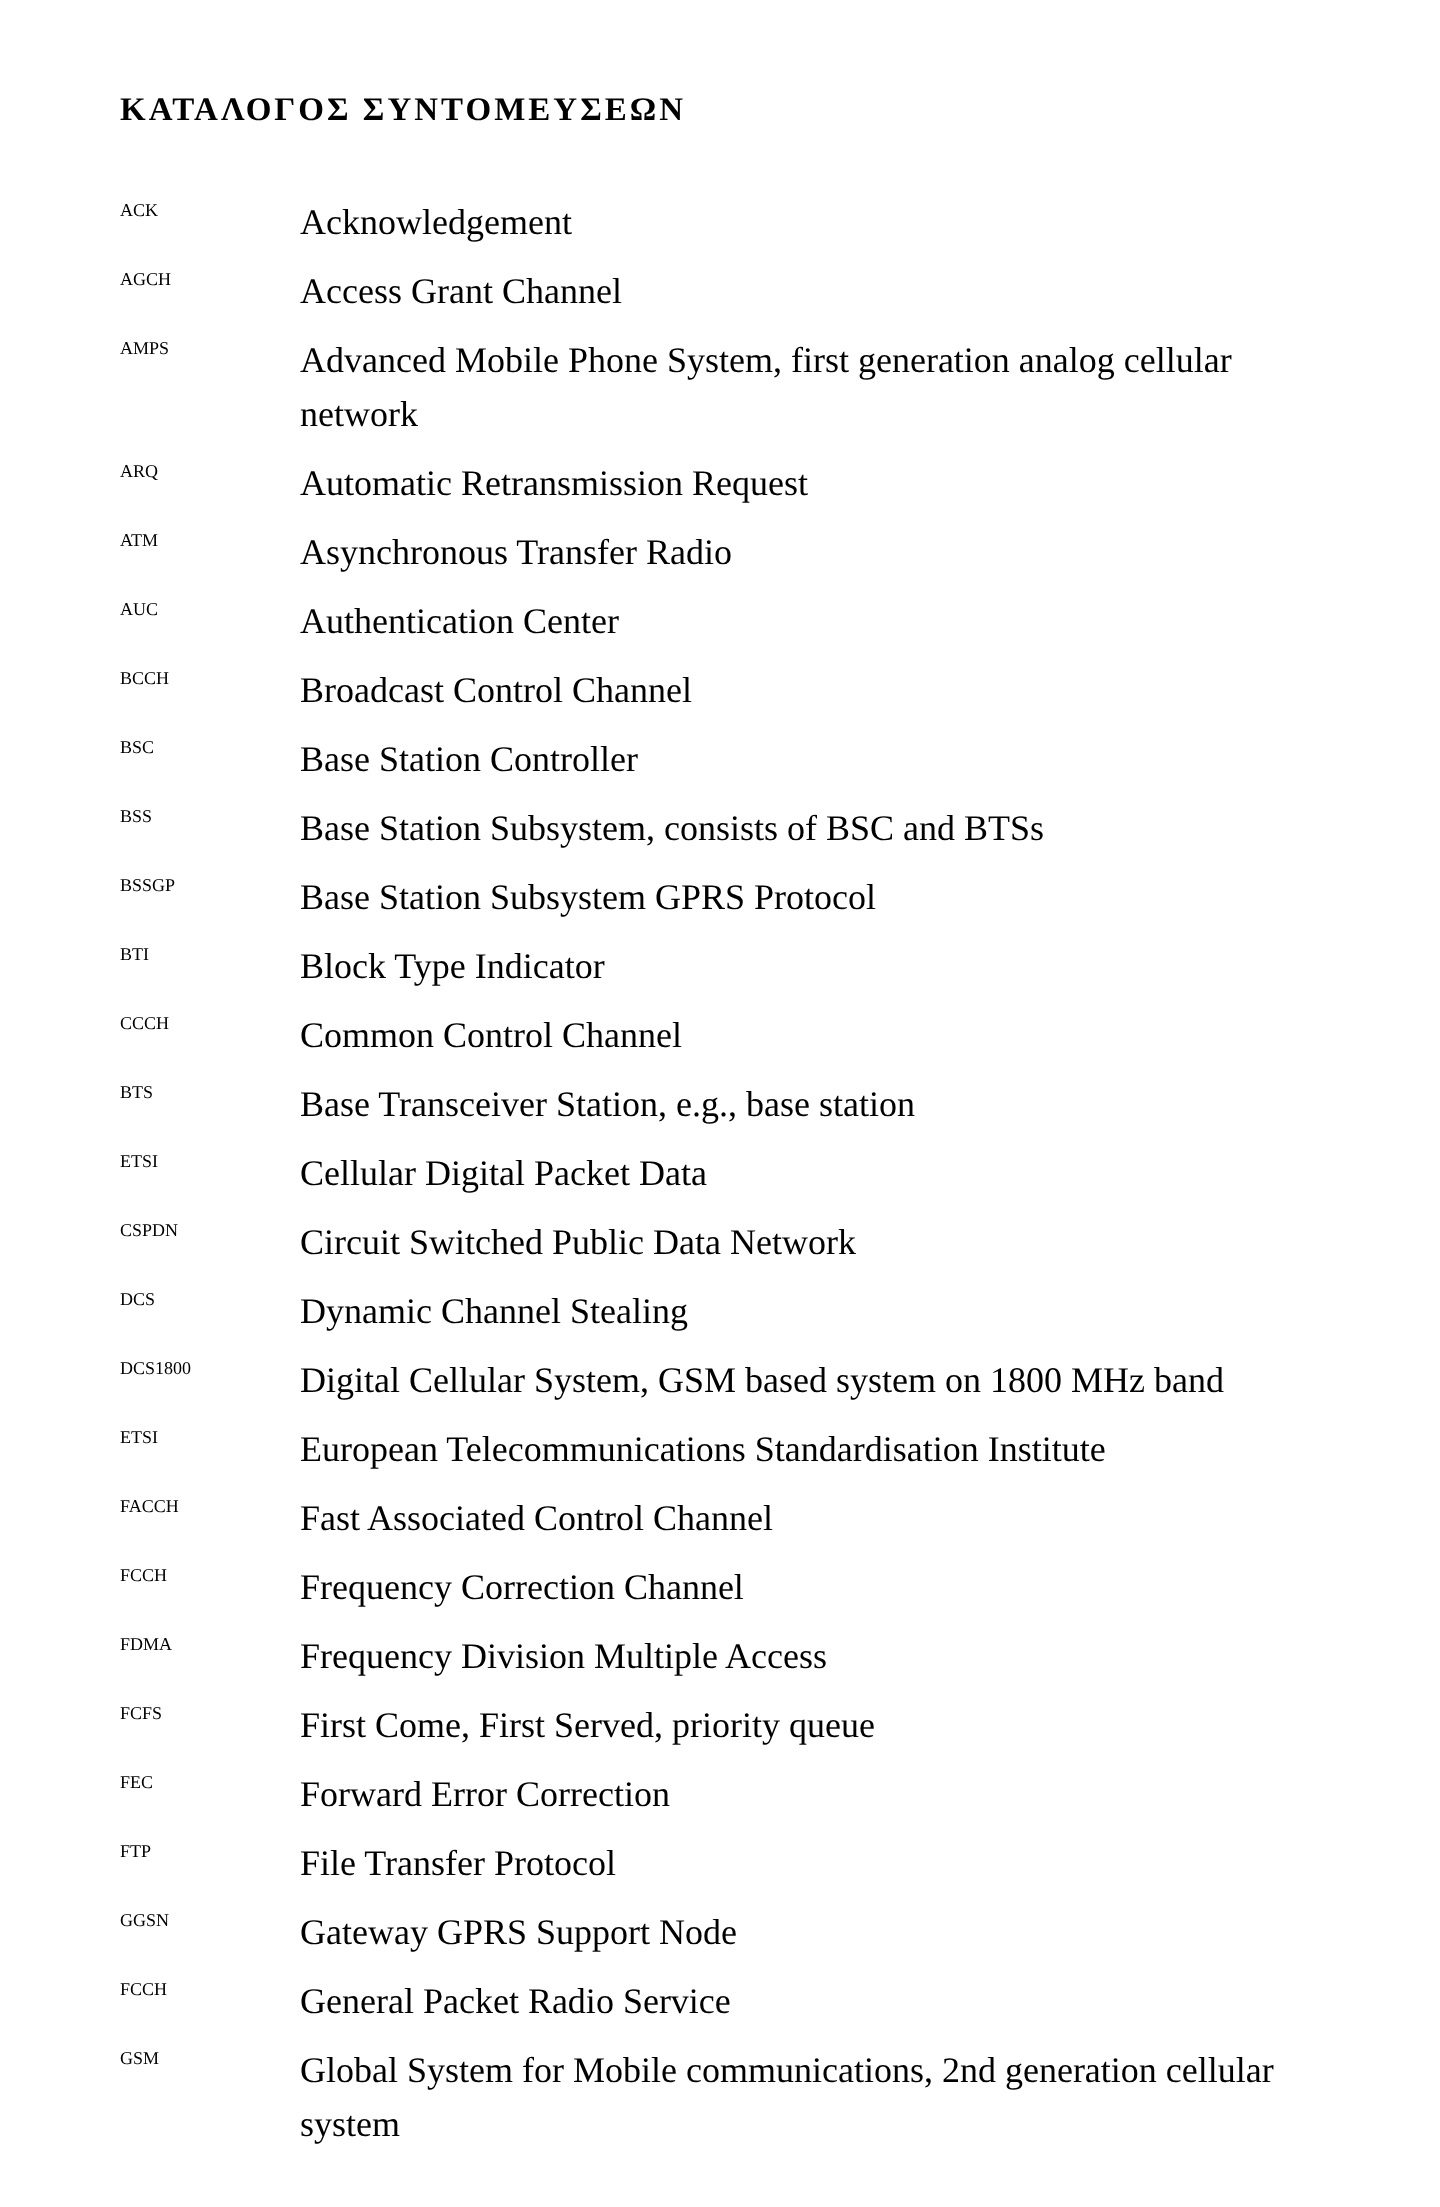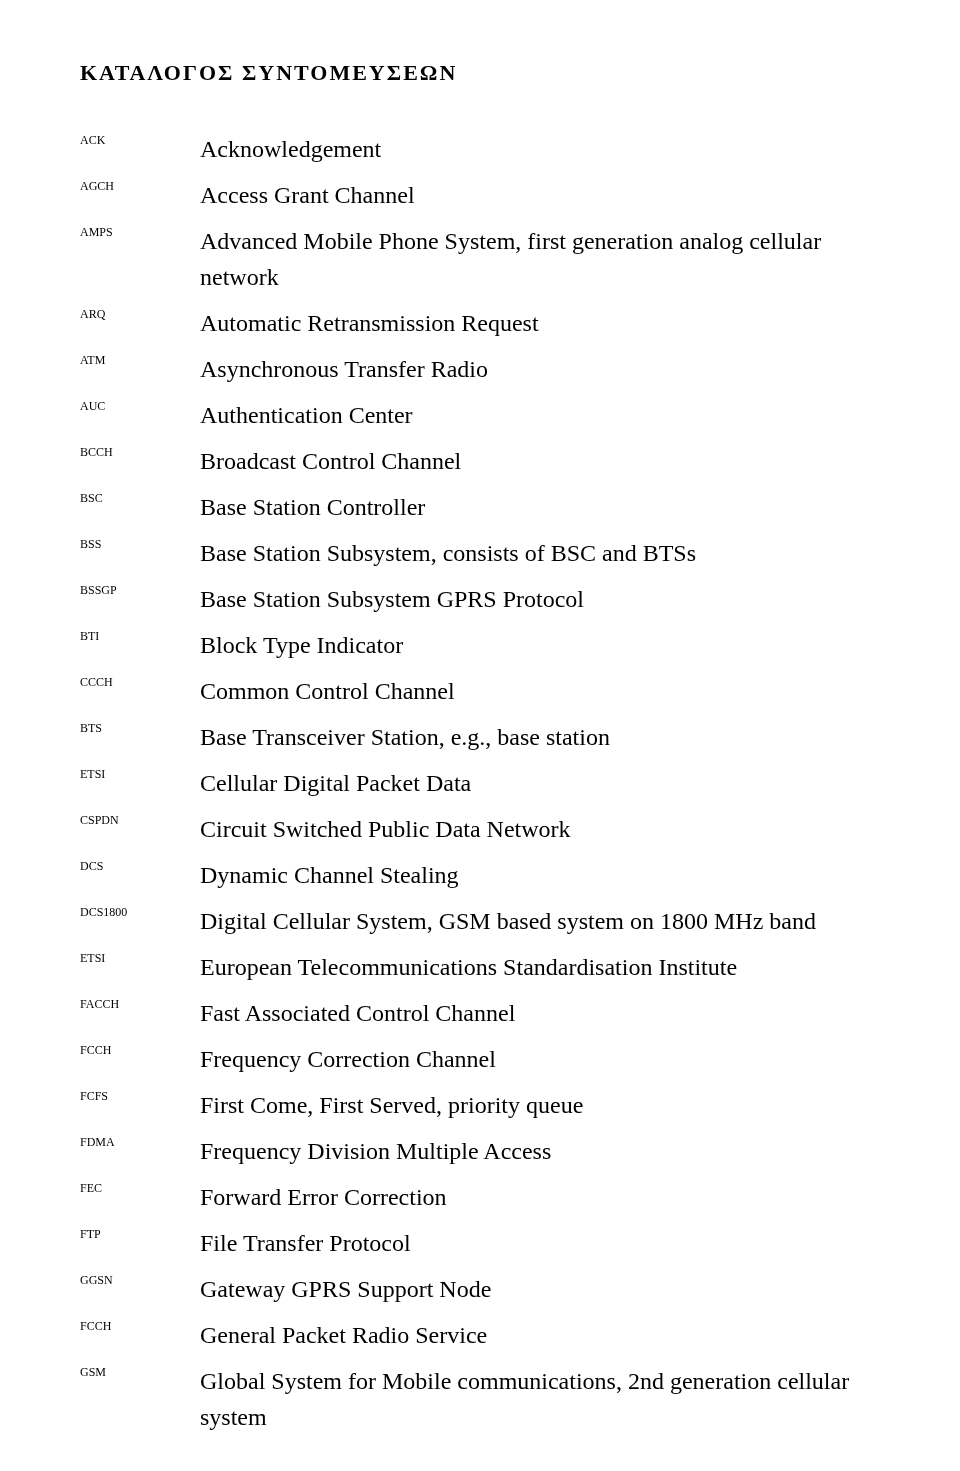--- a/index.html
+++ b/index.html
@@ -130,26 +130,26 @@
       </tr>
       <tr>
         <td>FACCH</td>
         <td>Fast Associated Control Channel</td>
       </tr>
       <tr>
         <td>FCCH</td>
         <td>Frequency Correction Channel</td>
       </tr>
       <tr>
+        <td>FDMA</td>
+        <td>Frequency Division Multiple Access</td>
+      </tr>
+      <tr>
         <td>FCFS</td>
         <td>First Come, First Served, priority queue</td>
-      </tr>
-      <tr>
-        <td>FDMA</td>
-        <td>Frequency Division Multiple Access</td>
       </tr>
       <tr>
         <td>FEC</td>
         <td>Forward Error Correction</td>
       </tr>
       <tr>
         <td>FTP</td>
         <td>File Transfer Protocol</td>
       </tr>
       <tr>

